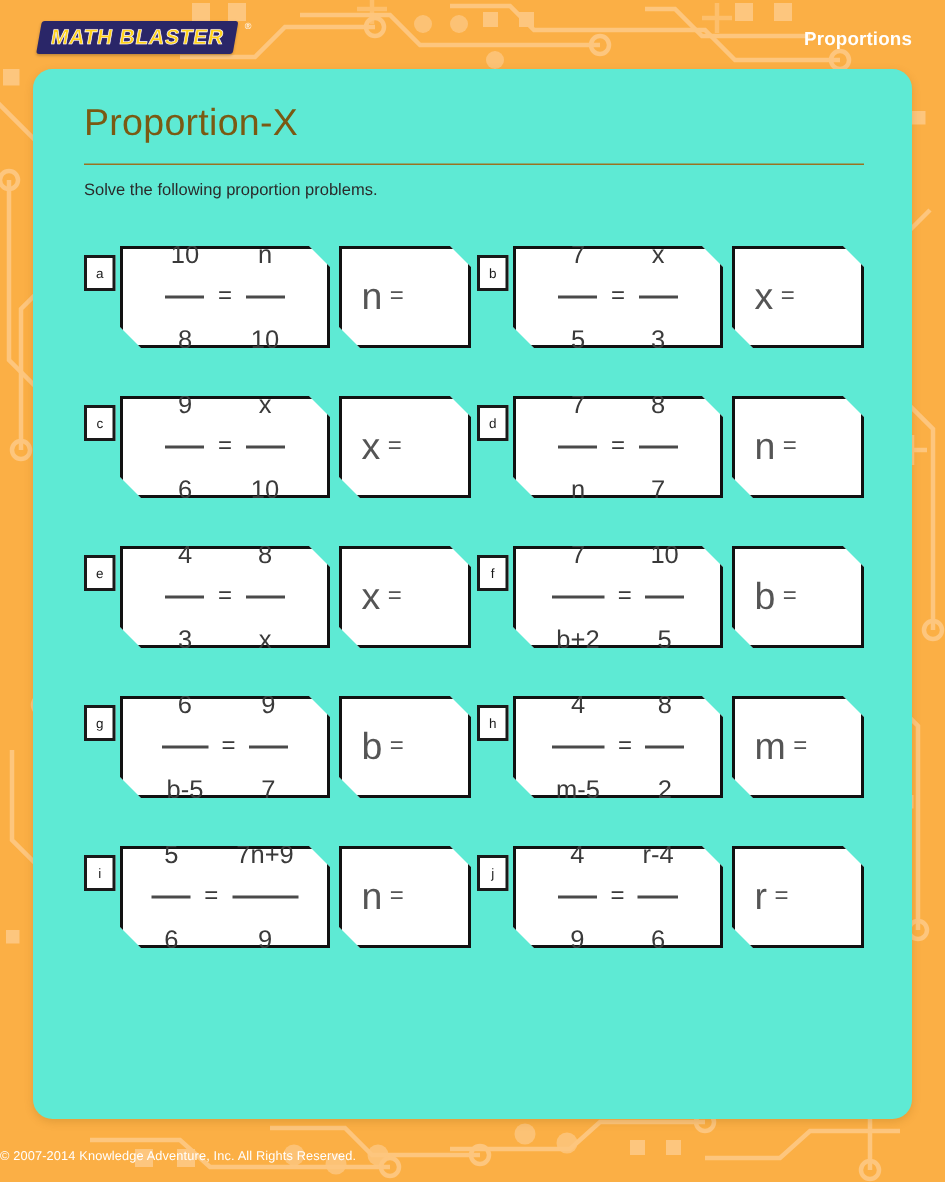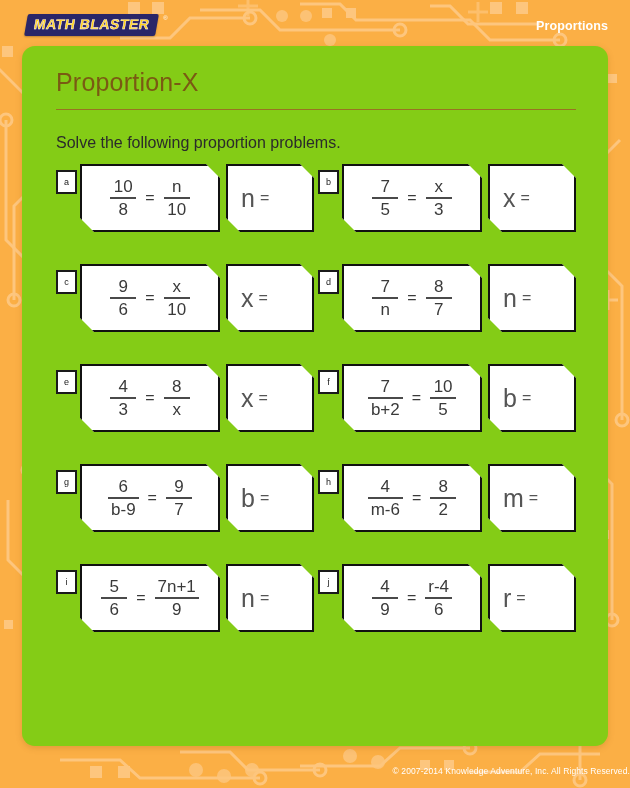--- a/index.html
+++ b/index.html
@@ -75,21 +75,21 @@
     font-weight: bold;
   }
 
   
   .card {
     position: absolute;
     left: 22px;
     top: 46px;
     width: 586px;
     height: 700px;
-    background: #84cc16;
+    background: #5eead4;
     border-radius: 13px;
     box-shadow: 0 2px 6px rgba(140,90,20,.22);
     z-index: 2;
   }
   .page-title {
     position: absolute;
     left: 34px;
     top: 22px;
     font-size: 25px;
     color: #7A5A13;
@@ -99,22 +99,22 @@
     position: absolute;
     left: 34px;
     top: 63px;
     width: 520px;
     height: 1px;
     background: #9A7222;
   }
   .instructions {
     position: absolute;
     left: 34px;
-    top: 88px;
-    font-size: 16px;
+    top: 75px;
+    font-size: 11px;
     color: #2B2B2B;
   }
 
   
   .grid {
     position: absolute;
     left: 34px;
     top: 118px;
     width: 520px;
   }
@@ -173,20 +173,21 @@
     align-items: center;
     gap: 9px;
     color: #3A3A3A;
     font-size: 17px;
   }
   .frac {
     display: inline-flex;
     flex-direction: column;
     align-items: center;
     line-height: 1.02;
+    gap: 17px;
   }
   .num, .den {
     padding: 0 3px;
     white-space: nowrap;
     font-size: 17px;
     color: #3A3A3A;
   }
   .bar {
     width: 100%;
     min-width: 26px;
@@ -211,21 +212,21 @@
     margin-left: 5px;
     line-height: 1;
   }
 
   
   .footer {
     position: absolute;
     left: 0;
     top: 760px;
     width: 630px;
-    text-align: right;
+    text-align: left;
     z-index: 3;
   }
   .footer span {
     font-size: 8.5px;
     color: #FFFFFF;
     letter-spacing: .1px;
   }
 </style>
 </head>
 <body>
@@ -468,21 +469,21 @@
     </div>
 
     <div class="prow">
       <div class="pcell">
         <div class="tag">g</div>
         <div class="clipbox eqbox">
           <div class="equation">
             <span class="frac">
               <span class="num">6</span>
               <span class="bar"></span>
-              <span class="den">b-9</span>
+              <span class="den">b-5</span>
             </span>
             <span class="eqsign">=</span>
             <span class="frac">
               <span class="num">9</span>
               <span class="bar"></span>
               <span class="den">7</span>
             </span>
           </div>
         </div>
         <div class="clipbox ansbox">
@@ -490,21 +491,21 @@
           <span class="anseq">=</span>
         </div>
       </div>
       <div class="pcell right">
         <div class="tag">h</div>
         <div class="clipbox eqbox">
           <div class="equation">
             <span class="frac">
               <span class="num">4</span>
               <span class="bar"></span>
-              <span class="den">m-6</span>
+              <span class="den">m-5</span>
             </span>
             <span class="eqsign">=</span>
             <span class="frac">
               <span class="num">8</span>
               <span class="bar"></span>
               <span class="den">2</span>
             </span>
           </div>
         </div>
         <div class="clipbox ansbox">
@@ -519,21 +520,21 @@
         <div class="tag">i</div>
         <div class="clipbox eqbox">
           <div class="equation">
             <span class="frac">
               <span class="num">5</span>
               <span class="bar"></span>
               <span class="den">6</span>
             </span>
             <span class="eqsign">=</span>
             <span class="frac">
-              <span class="num">7n+1</span>
+              <span class="num">7n+9</span>
               <span class="bar"></span>
               <span class="den">9</span>
             </span>
           </div>
         </div>
         <div class="clipbox ansbox">
           <span class="ansvar">n</span>
           <span class="anseq">=</span>
         </div>
       </div>

